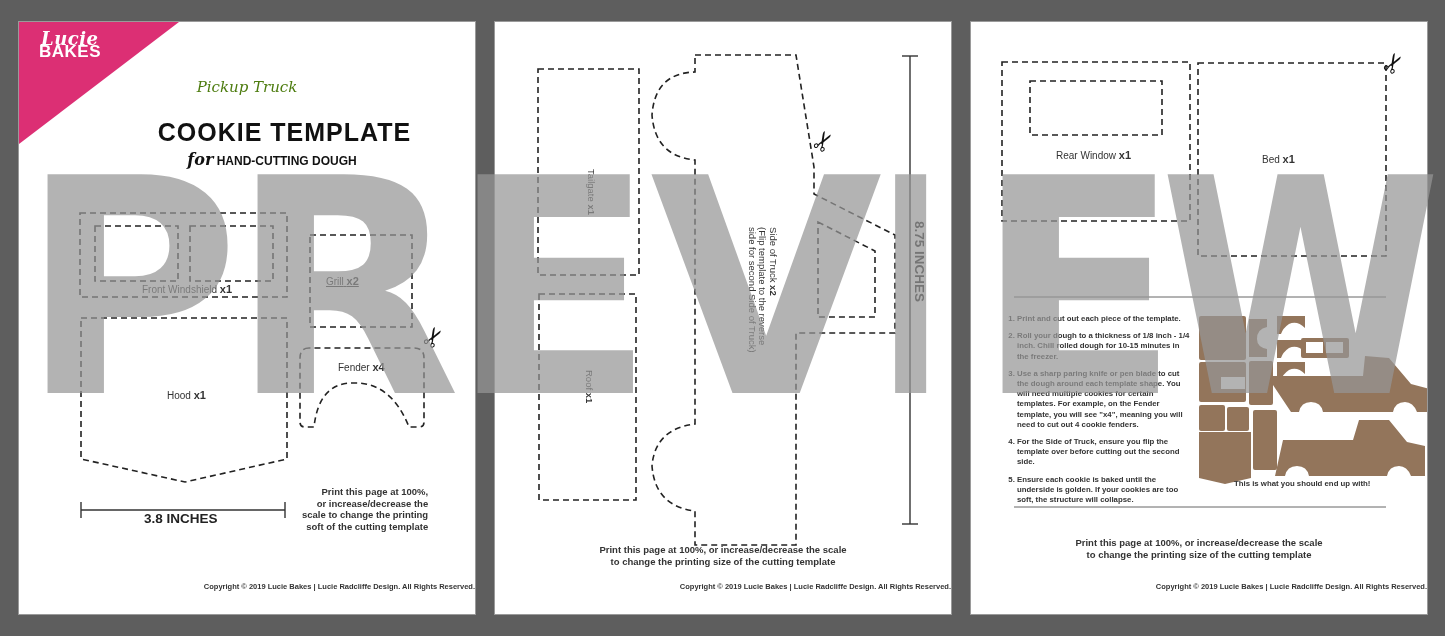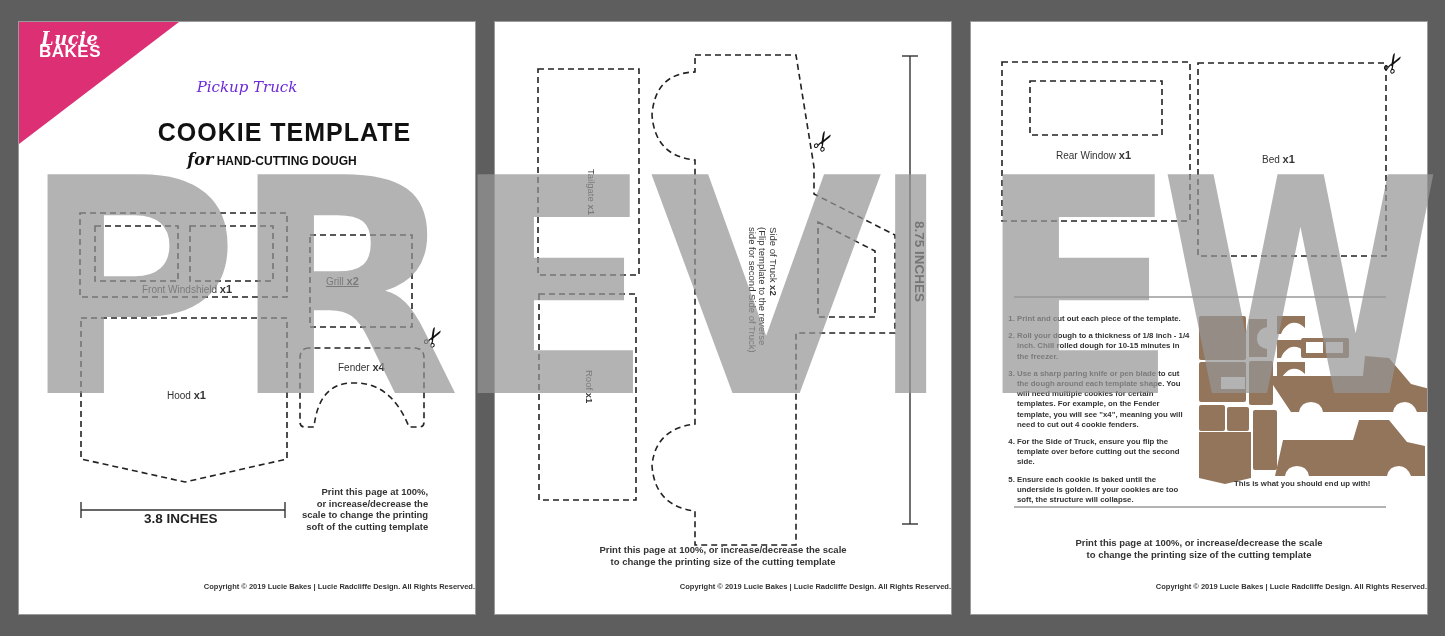--- a/index.html
+++ b/index.html
@@ -20,21 +20,21 @@
   .solid { fill:none; stroke:#333; stroke-width:1.4; }
   .lbl { position:absolute; font-size:10px; color:#333; white-space:nowrap; }
   .lbl b { font-weight:bold; font-size:11px; }
   .brand {
     position:absolute; left:0; top:0; width:160px; height:122px;
   }
   .brand-tri { position:absolute; left:0; top:0; width:0; height:0;
     border-top:122px solid #dc2f74; border-right:160px solid transparent; }
   .brand-lucie { position:absolute; left:22px; top:6px; font-family:"DejaVu Serif", serif; font-style:italic; font-weight:bold; font-size:18px; color:#fff; letter-spacing:0.5px; }
   .brand-bakes { position:absolute; left:20px; top:20px; font-weight:bold; font-size:17px; color:#fff; letter-spacing:0.5px; }
-  .subtitle-script { position:absolute; left:0; width:100%; top:56px; text-align:center; font-family:"DejaVu Serif", serif; font-style:italic; font-size:15px; color:#6d28d9; box-sizing:border-box; }
+  .subtitle-script { position:absolute; left:0; width:100%; top:56px; text-align:center; font-family:"DejaVu Serif", serif; font-style:italic; font-size:15px; color:#4d7c0f; box-sizing:border-box; }
   .title-main { position:absolute; left:0; width:100%; top:96px; text-align:center; font-weight:bold; font-size:25px; color:#111; letter-spacing:1px; padding-left:75px; box-sizing:border-box; }
   .title-sub { position:absolute; left:0; width:100%; top:128px; text-align:center; font-weight:bold; font-size:12px; color:#111; padding-left:50px; box-sizing:border-box; }
   .title-sub i { font-family:"DejaVu Serif", serif; font-weight:bold; font-size:16px;margin-top:48px; }
   .note { position:absolute; font-size:9.5px; font-weight:bold; color:#333; line-height:11.5px;text-align:right; }
   .copyright { position:absolute; left:0; width:100%; text-align:right; font-size:7.5px; font-weight:bold; color:#333; }
   .measure-label { position:absolute; font-weight:bold; font-size:13.5px; color:#222; }
   .vert { position:absolute; transform-origin:left top; transform:rotate(90deg); white-space:nowrap; }
   .steps { position:absolute; left:34px; top:292px; width:175px; font-size:7.8px; font-weight:bold; color:#333; line-height:10.2px; margin:0; padding-left:12px; }
   .steps li { margin-bottom:7px; }
   .caption { position:absolute; font-size:7.8px; font-weight:bold; color:#333; }

